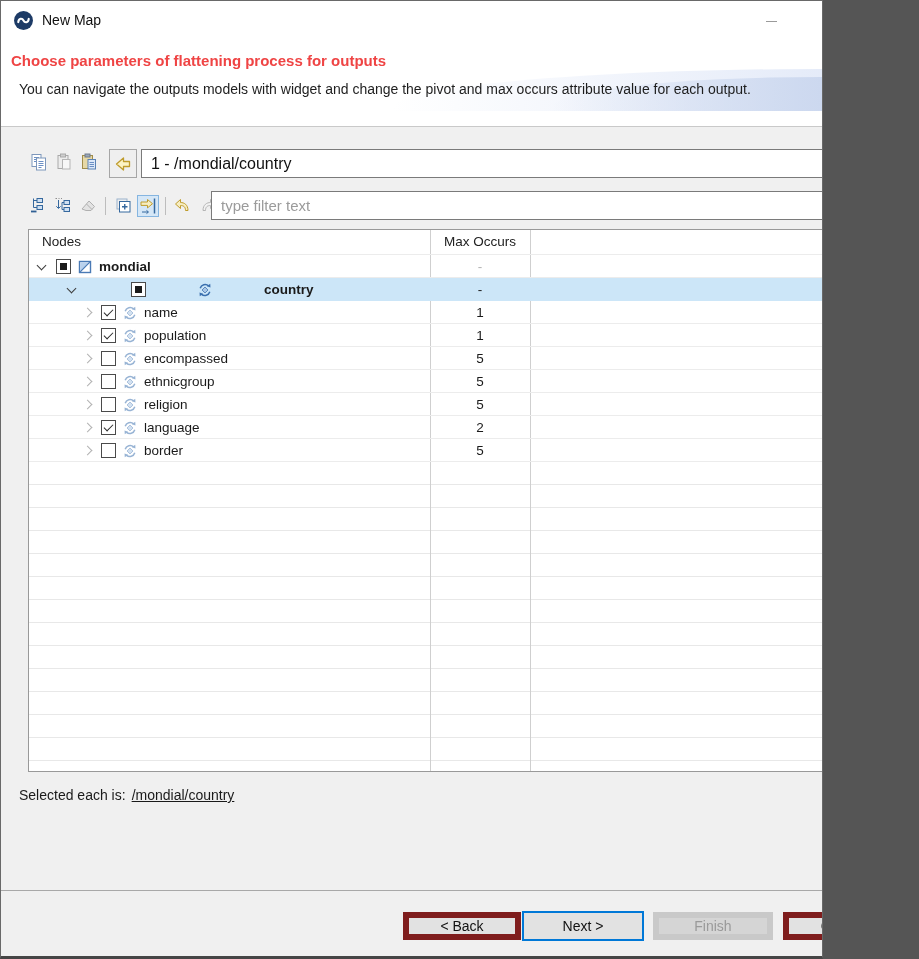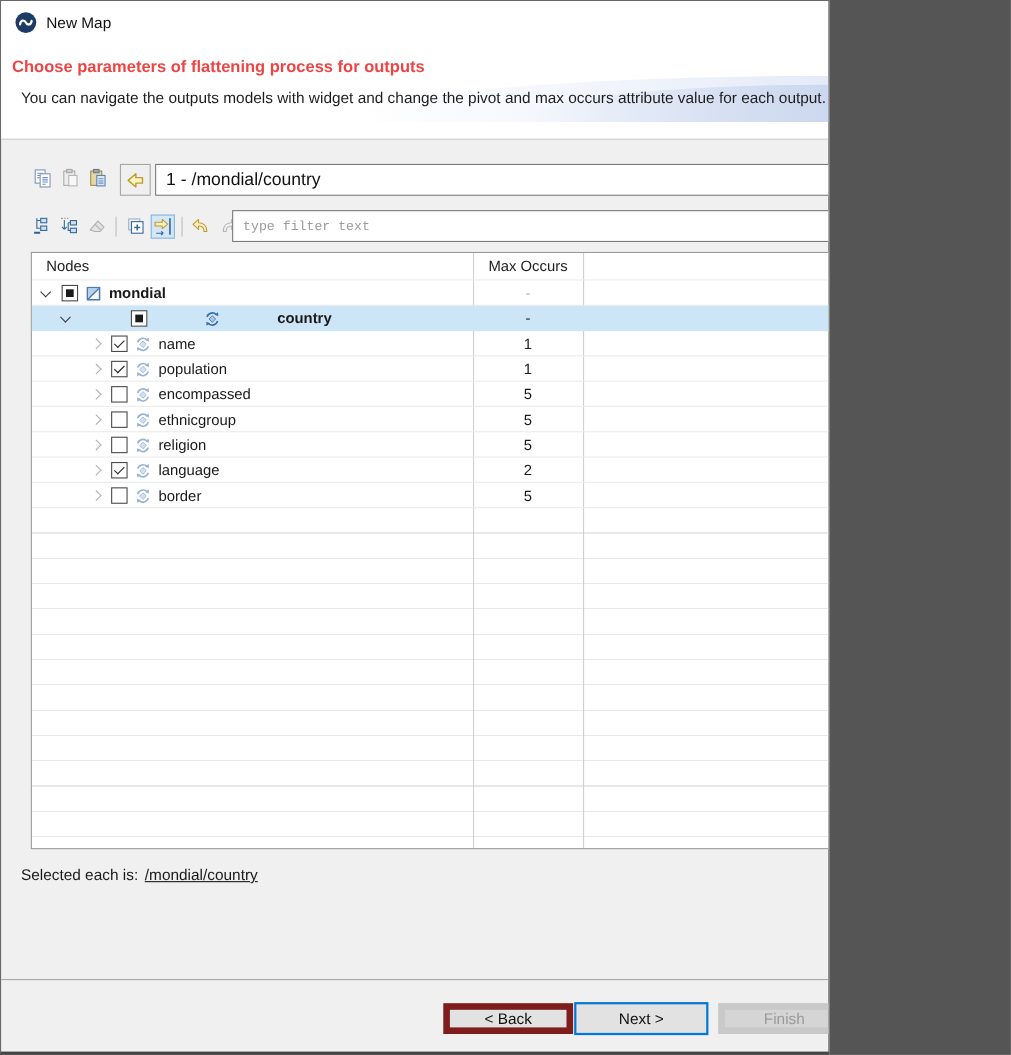--- a/index.html
+++ b/index.html
@@ -1,18 +1,18 @@
 <!DOCTYPE html>
 <html><head>
 <meta charset="utf-8">
 <style>
   * { box-sizing: border-box; margin: 0; padding: 0; }
   body { margin: 0; background: #555; font-family: "Liberation Sans", sans-serif; }
   #window {
-    position: relative; width: 754px; height: 959px; background: #f0f0f0;
+    position: relative; width: 823px; height: 959px; background: #f0f0f0;
     border: 1px solid #696969; border-bottom: 3px solid #454545; overflow: hidden;
     font-size: 13.5px; color: #1a1a1a;
   }
   
   .titlebar { position: absolute; left: 0; top: 0; width: 100%; height: 40px; background: #fff; }
   .app-icon { position: absolute; left: 12px; top: 9px; width: 21px; height: 21px; }
   .win-title { position: absolute; left: 41px; top: 11px; font-size: 14px; color: #111; }
   .winctrl { position: absolute; top: 0; height: 40px; width: 46px; display: flex; align-items: center; justify-content: center; cursor: default; }
   .wc-min { left: 747px; } .wc-max { left: 807px; } .wc-close { left: 866px; }
   .glyph-min { width: 11px; height: 1px; background: #9a9a9a; display: block; }
@@ -34,33 +34,33 @@
   .combo { position: absolute; left: 140px; top: 148px; width: 716px; height: 29px; background: #fff; border: 1px solid #7a7a7a;
            display: flex; align-items: center; padding-left: 9px; font-size: 16px; color: #111; }
   .combo-chev { position: absolute; right: 9px; top: 9px; width: 9px; height: 9px; }
   .chev::before { content: ""; position: absolute; width: 7px; height: 7px; border-right: 1.4px solid #5a5a5a; border-bottom: 1.4px solid #5a5a5a; transform: rotate(45deg); }
   
   .tb2 { position: absolute; left: 26px; top: 191px; height: 27px; display: flex; align-items: center; gap: 3px; }
   .tb2 .tb-icon { width: 22px; height: 22px; }
   .tb-sep { width: 1px; height: 18px; background: #bdbdbd; margin: 0 3px; }
   .toggled { background: #d5e7f7; border: 1px solid #85b5e0; }
   .filter { position: absolute; left: 210px; top: 190px; width: 683px; height: 29px; background: #fff; border: 1px solid #7a7a7a;
-            padding-left: 9px; font-size: 12px; font-family: Liberation Mono, monospace; color: #222; }
+            padding-left: 9px; font-size: 15px; font-family: Liberation Sans, sans-serif; color: #222; }
   .filter::placeholder { color: #9b9b9b; }
   
   .table { position: absolute; left: 27px; top: 228px; width: 866px; height: 543px; background: #fff; border: 1px solid #999; }
   .colline { position: absolute; top: 0; bottom: 0; width: 1px; background: #cfcfcf; z-index: 1; }
   .cl1 { left: 401px; } .cl2 { left: 501px; }
   .thead { position: relative; height: 25px; z-index: 2; border-bottom: 1px solid #ececec; }
   .th-nodes { position: absolute; left: 13px; top: 4px; color: #222; }
   .th-max { position: absolute; left: 401px; top: 4px; width: 100px; text-align: center; color: #222; }
   .row { position: relative; height: 23px; z-index: 2; border-bottom: 1px solid #ececec; display: block; }
   .row.selected { background: #cce6f8; border-bottom-color: #cce6f8; }
   .nodecell { position: absolute; left: 0; top: 0; height: 23px; display: flex; align-items: center; }
-  .lvl0 .nodecell { padding-left: 6px; } .lvl1 .nodecell { padding-left: 24px; gap: 45px; } .lvl2 .nodecell { padding-left: 51px; }
+  .lvl0 .nodecell { padding-left: 6px; } .lvl1 .nodecell { padding-left: 36px; gap: 45px; } .lvl2 .nodecell { padding-left: 51px; }
   .expander { width: 14px; height: 14px; position: relative; flex: none; }
   .expander::before { content: ""; position: absolute; width: 6px; height: 6px; border-right: 1.6px solid; border-bottom: 1.6px solid; }
   .exp-expanded::before { transform: rotate(45deg); color: #3c3c3c; left: 3px; top: 2px; }
   .exp-collapsed::before { transform: rotate(-45deg); color: #b2b2b2; left: 4px; top: 3px; }
   .cb { width: 15px; height: 15px; border: 1px solid #4a4a4a; background: #fff; position: relative; flex: none; margin-left: 7px; }
   .cb-filled::after { content: ""; position: absolute; inset: 3px; background: #1b1b1b; }
   .cb-checked::after { content: ""; position: absolute; left: 2px; top: 3px; width: 8px; height: 4px;
                        border-left: 1.8px solid #2b2b2b; border-bottom: 1.8px solid #2b2b2b; transform: rotate(-45deg); }
   .ticon { width: 16px; height: 16px; flex: none; margin-left: 6px; display: flex; }
   .ticon.light { opacity: 0.52; }

